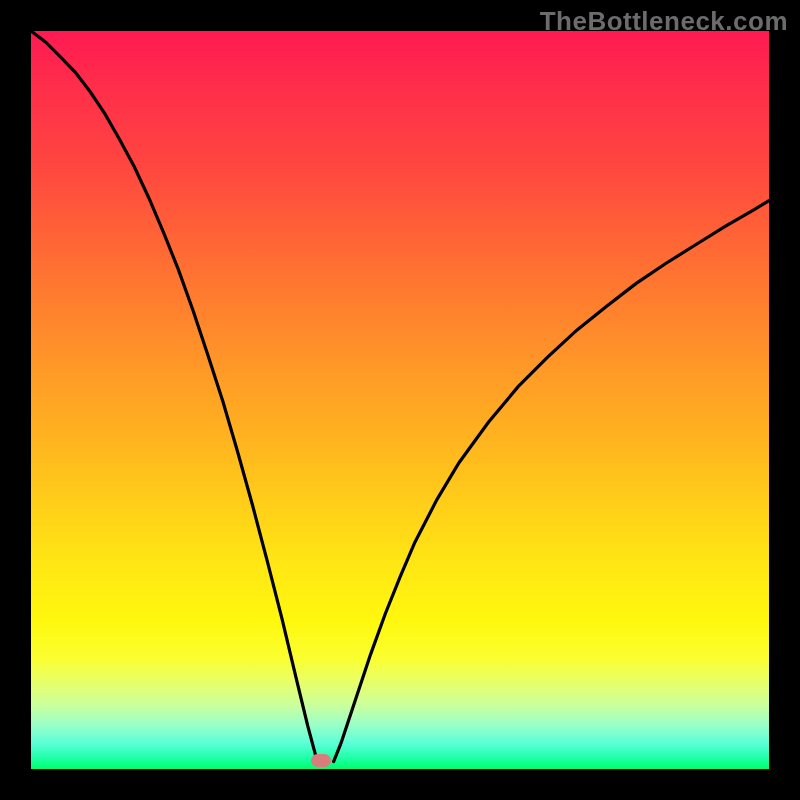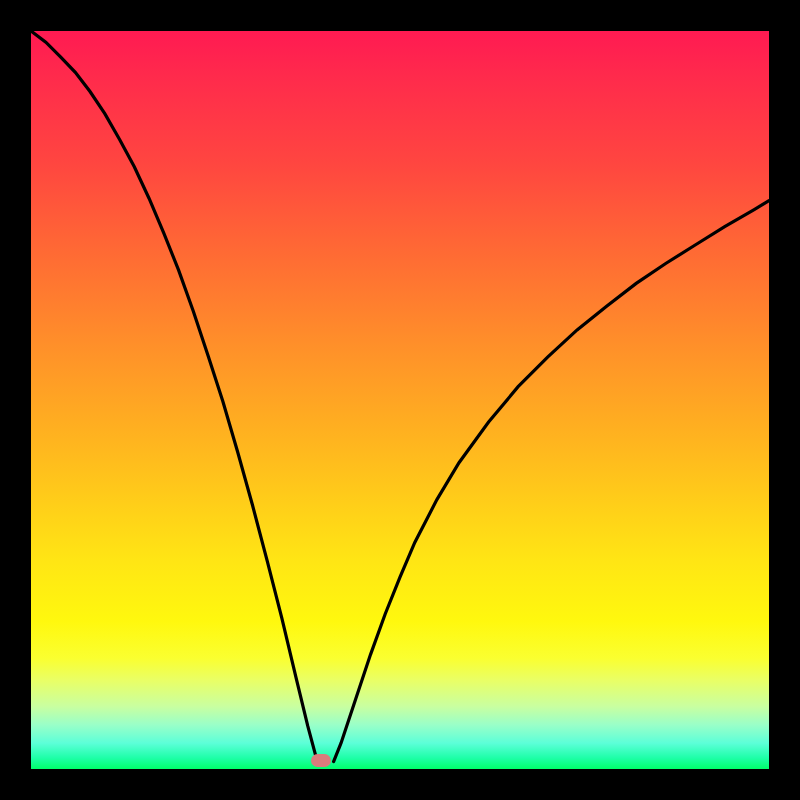--- a/index.html
+++ b/index.html
@@ -67,20 +67,21 @@
     width: 20px;
     height: 13px;
     border-radius: 7px;
     background: #d97c7c;
   }
 </style>
 </head>
 <body>
 
 <div class="outer">
+  <div class="watermark">TheBottleneck.com</div>
 
   <div class="plot-area">
     <div class="gradient"></div>
 
     <svg class="curves" viewBox="0 0 738 738" preserveAspectRatio="none">
       <path id="left-branch-path" fill="none" stroke="#000" stroke-width="3.2" stroke-linecap="round" d="M0.0,0.0 L14.8,11.1 L29.5,25.8 L44.3,41.3 L59.0,60.5 L73.8,82.7 L88.6,108.5 L103.3,135.8 L118.1,167.5 L132.8,202.2 L147.6,239.1 L162.4,280.4 L177.1,324.7 L191.9,370.5 L206.6,420.7 L221.4,473.8 L236.2,529.9 L250.9,587.4 L265.7,649.4 L276.8,695.2 L286.3,730.6"></path>
       <path id="right-branch-path" fill="none" stroke="#000" stroke-width="3.2" stroke-linecap="round" d="M302.6,730.6 L310.0,712.2 L324.7,667.9 L339.5,623.6 L354.2,583.0 L369.0,546.1 L383.8,511.4 L405.9,468.6 L428.0,431.7 L457.6,391.1 L487.1,355.7 L516.6,326.2 L546.1,298.9 L575.6,275.3 L605.2,252.4 L634.7,232.5 L664.2,214.0 L693.7,195.6 L723.2,178.6 L738.0,169.7"></path>
     </svg>
 
     <div class="marker" id="min-marker" style="left: 280px; top: 723px; background: rgb(217, 124, 124);"></div>

